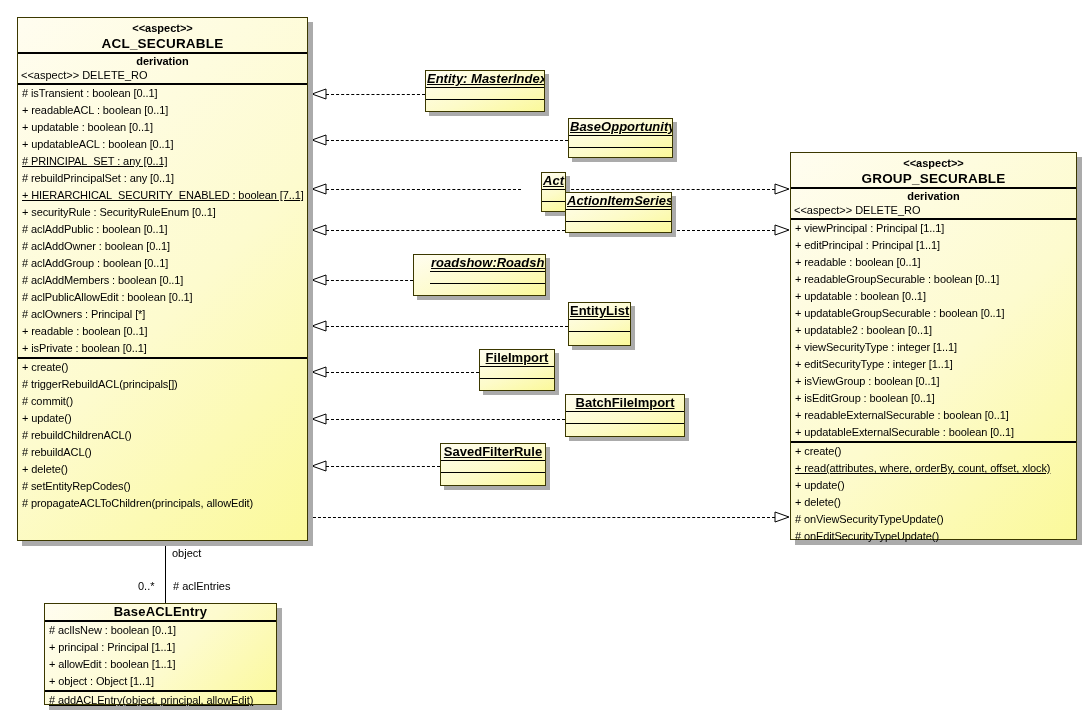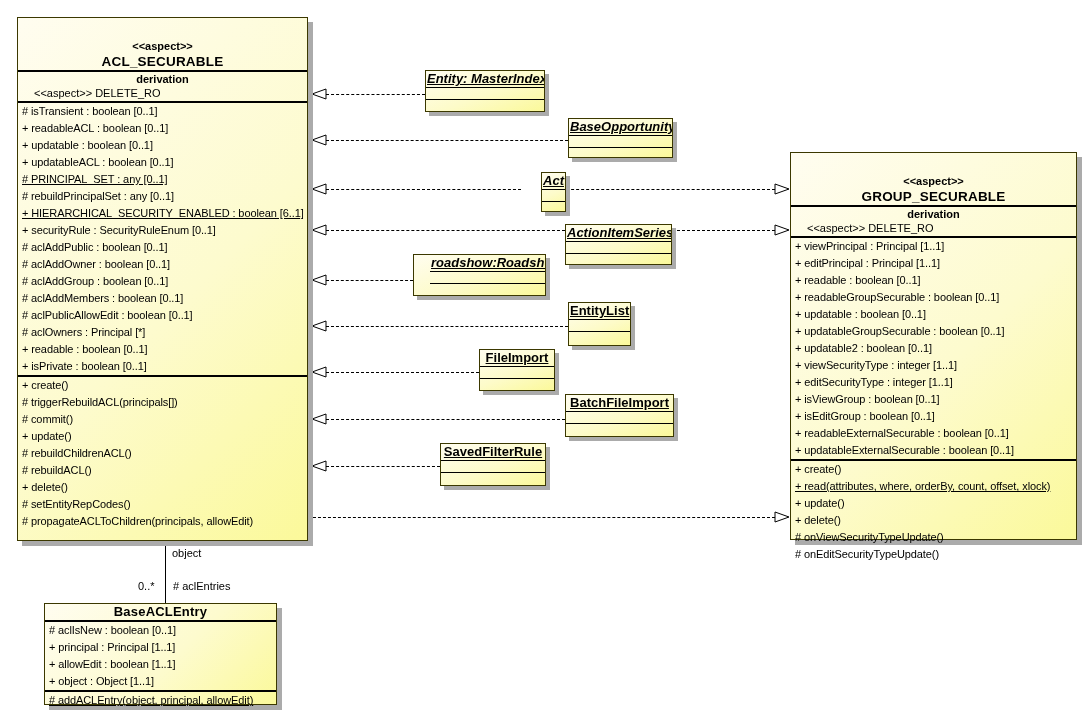--- a/index.html
+++ b/index.html
@@ -16,25 +16,25 @@
     overflow:hidden;
   }
   .cls{
     position:absolute;box-sizing:border-box;
     border:1px solid var(--border);
     background:linear-gradient(135deg,var(--fill-a) 0%,#fdfbce 55%,var(--fill-b) 100%);
     box-shadow:5px 5px 0 var(--shadow);
     z-index:3;
   }
   .hd{text-align:center;}
-  .stereo{font-size:11px;font-weight:bold;line-height:14px;padding-top:21px;}
+  .stereo{font-size:11px;font-weight:bold;line-height:14px;padding-top:3px;}
   .cname{font-size:13.5px;font-weight:bold;line-height:17px;letter-spacing:.2px;}
   .sep{height:0;border-top:2px solid #000;}
   .tagline{font-size:11px;font-weight:bold;text-align:center;line-height:14px;height:14px;}
-  .substereo{font-size:11px;text-align:left;padding-left:16px;line-height:15px;height:15px;}
+  .substereo{font-size:11px;text-align:left;padding-left:3px;line-height:15px;height:15px;}
   .row{font-size:11px;line-height:17px;height:17px;padding-left:4px;white-space:nowrap;overflow:hidden;letter-spacing:-0.1px;}
   .row.u{text-decoration:underline;}
   .mini{
     position:absolute;box-sizing:border-box;
     border:1px solid var(--border);
     background:linear-gradient(160deg,var(--fill-a) 0%,#fdfbc9 55%,var(--fill-b) 100%);
     box-shadow:4px 4px 0 var(--shadow);
     z-index:3;
   }
   .mini .t{font-weight:bold;font-size:13px;text-align:center;text-decoration:underline;
@@ -59,21 +59,21 @@
   <div class="substereo">&lt;&lt;aspect&gt;&gt; DELETE_RO</div>
   <div class="sep"></div>
   <div>
 
   <div class="row"># isTransient : boolean [0..1]</div>
       <div class="row">+ readableACL : boolean [0..1]</div>
       <div class="row">+ updatable : boolean [0..1]</div>
       <div class="row">+ updatableACL : boolean [0..1]</div>
       <div class="row u"># PRINCIPAL_SET : any [0..1]</div>
       <div class="row"># rebuildPrincipalSet : any [0..1]</div>
-      <div class="row u">+ HIERARCHICAL_SECURITY_ENABLED : boolean [6..1]</div>
+      <div class="row u">+ HIERARCHICAL_SECURITY_ENABLED : boolean [7..1]</div>
       <div class="row">+ securityRule : SecurityRuleEnum [0..1]</div>
       <div class="row"># aclAddPublic : boolean [0..1]</div>
       <div class="row"># aclAddOwner : boolean [0..1]</div>
       <div class="row"># aclAddGroup : boolean [0..1]</div>
       <div class="row"># aclAddMembers : boolean [0..1]</div>
       <div class="row"># aclPublicAllowEdit : boolean [0..1]</div>
       <div class="row"># aclOwners : Principal [*]</div>
       <div class="row">+ readable : boolean [0..1]</div>
       <div class="row">+ isPrivate : boolean [0..1]</div>
     </div>
@@ -156,41 +156,41 @@
 <div class="mini it" style="left:568px;top:118px;width:105px;height:40px;">
   <div class="t">BaseOpportunity</div>
   <div class="c"></div>
   <div class="c"></div>
 </div>
 <div class="mini it" style="left:541px;top:172px;width:25px;height:40px;">
   <div class="t">Act</div>
   <div class="c"></div>
   <div class="c"></div>
 </div>
-<div class="mini it" style="left:565px;top:224px;width:107px;height:41px;">
+<div class="mini it" style="left:565px;top:192px;width:107px;height:41px;">
   <div class="t">ActionItemSeries</div>
   <div class="c"></div>
   <div class="c"></div>
 </div>
 <div class="mini it" style="left:413px;top:254px;width:133px;height:42px;padding-left:16px;">
   <div class="t">roadshow:Roadshow</div>
   <div class="c"></div>
   <div class="c"></div>
 </div>
 <div class="mini" style="left:568px;top:302px;width:63px;height:44px;">
   <div class="t">EntityList</div>
   <div class="c"></div>
   <div class="c"></div>
 </div>
 <div class="mini" style="left:479px;top:349px;width:76px;height:42px;">
   <div class="t">FileImport</div>
   <div class="c"></div>
   <div class="c"></div>
 </div>
-<div class="mini" style="left:565px;top:394px;width:109px;height:43px;">
+<div class="mini" style="left:565px;top:394px;width:120px;height:43px;">
   <div class="t">BatchFileImport</div>
   <div class="c"></div>
   <div class="c"></div>
 </div>
 <div class="mini" style="left:440px;top:443px;width:106px;height:43px;">
   <div class="t">SavedFilterRule</div>
   <div class="c"></div>
   <div class="c"></div>
 </div>
 

